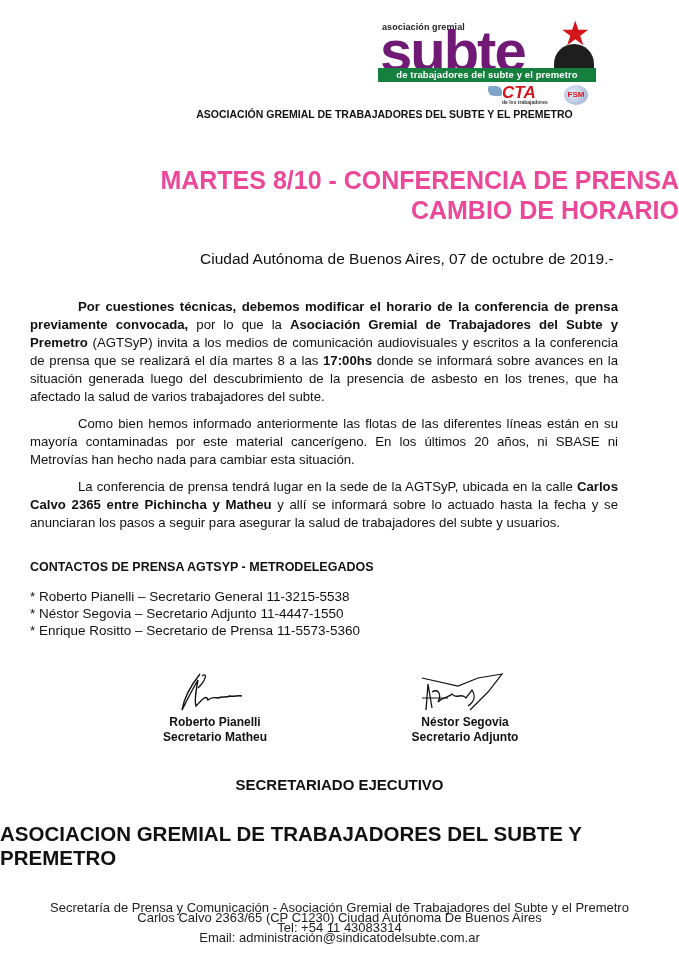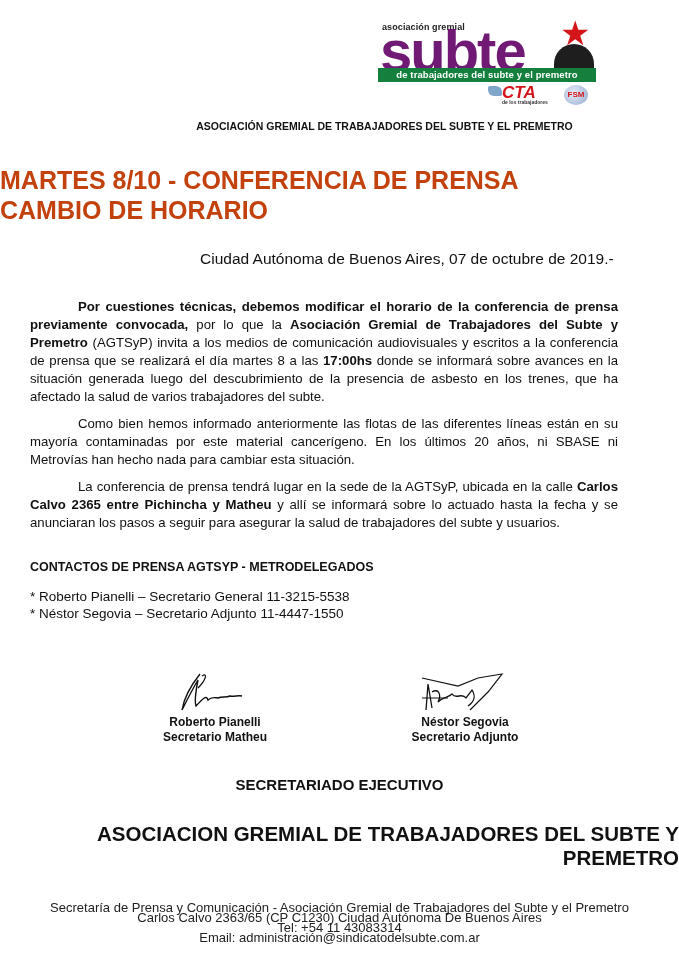--- a/index.html
+++ b/index.html
@@ -12,44 +12,44 @@
   .logo .subte { position: absolute; left: 2px; top: 8px; font-size: 58px; font-weight: bold; color: #701a75; letter-spacing: -2px; line-height: 50px; font-family: "Liberation Sans", sans-serif; }
   .logo .tunnel { position: absolute; left: 176px; top: 26px; width: 40px; height: 32px; background: #1e1e1e; border-radius: 20px 20px 0 0; }
   .logo .star { position: absolute; left: 182px; top: 0px; font-size: 34px; color: #d4161b; line-height: 30px; }
   .logo .bar { position: absolute; left: 0; top: 50px; width: 218px; height: 14px; background: #15803d; color: #fff; font-size: 9.5px; font-weight: bold; line-height: 14px; text-align: center; letter-spacing: 0.1px; }
   .logo .cta { position: absolute; left: 110px; top: 66px; width: 60px; height: 20px; }
   .logo .cta .cta-word { position: absolute; left: 14px; top: -1px; font-size: 17px; font-weight: bold; font-style: italic; color: #d4161b; }
   .logo .cta .cta-map { position: absolute; left: 0; top: 2px; width: 14px; height: 10px; background: #7fa6c9; border-radius: 2px 6px 2px 6px; }
   .logo .cta .cta-sub { position: absolute; left: 14px; top: 15px; font-size: 5px; font-weight: bold; color: #333; white-space: nowrap; }
   .logo .fsm { position: absolute; left: 186px; top: 67px; width: 24px; height: 20px; border-radius: 50%; background: radial-gradient(circle at 40% 40%, #e8eef8, #8fa7cf); color: #d4161b; font-size: 8px; font-weight: bold; text-align: center; line-height: 20px; }
 
-  .org-header { left: 0; width: 679px; top: 120px; text-align: center; font-size: 10.5px; font-weight: bold; padding-left: 90px; box-sizing: border-box; }
+  .org-header { left: 0; width: 679px; top: 108px; text-align: center; font-size: 10.5px; font-weight: bold; padding-left: 90px; box-sizing: border-box; }
 
-  .title { left: 0; width: 679px; top: 165px; text-align: left; font-size: 25px; font-weight: bold; line-height: 30px; color: #c2410c; }
+  .title { left: 0; width: 679px; top: 165px; text-align: right; font-size: 25px; font-weight: bold; line-height: 30px; color: #ec4899; }
   .dateline { left: 200px; top: 250px; font-size: 15.5px; color: #111; }
 
   .para { left: 30px; width: 588px; font-size: 13.2px; line-height: 18px; text-align: justify; color: #111; }
   .para b { font-weight: bold; }
   .p1 { top: 298px; }
   .p2 { top: 415px; }
   .p3 { top: 478px; }
   .indent { display: inline-block; width: 48px; }
 
   .contacts-title { left: 30px; top: 560px; font-size: 12.5px; font-weight: bold; }
   .contacts { left: 30px; top: 588px; font-size: 13.5px; line-height: 17px; }
   .contacts div { white-space: nowrap; }
 
   .sig { text-align: center; font-size: 12px; font-weight: bold; line-height: 15px; }
   .sig1 { left: 140px; width: 150px; top: 715px; }
   .sig2 { left: 380px; width: 170px; top: 715px; }
   .sig-img1 { left: 178px; top: 670px; }
   .sig-img2 { left: 418px; top: 672px; }
 
   .sec-exec { left: 0; width: 679px; top: 776px; text-align: center; font-size: 15px; font-weight: bold; padding-left: 0; }
-  .org-footer { left: 0; width: 679px; top: 822px; text-align: right; font-size: 20.5px; font-weight: bold; line-height: 24px; }
+  .org-footer { left: 0; width: 679px; top: 822px; text-align: left; font-size: 20.5px; font-weight: bold; line-height: 24px; }
 
   .footer { left: 0; width: 679px; top: 903px; text-align: center; font-size: 13px; line-height: 10px; color: #222; }
 </style>
 </head>
 <body>
 
 <div class="abs logo">
   <span class="assoc">asociación gremial</span>
   <div class="tunnel"></div>
   <span class="subte">subte</span>
@@ -75,20 +75,21 @@
 <div class="abs para p1"><span class="indent"></span><b>Por cuestiones técnicas, debemos modificar el horario de la conferencia de prensa previamente convocada,</b><span> por lo que la </span><b>Asociación Gremial de Trabajadores del Subte y Premetro</b><span> (AGTSyP) invita a los medios de comunicación audiovisuales y escritos a la conferencia de prensa que se realizará el día martes 8 a las </span><b>17:00hs</b><span> donde se informará sobre avances en la situación generada luego del descubrimiento de la presencia de asbesto en los trenes, que ha afectado la salud de varios trabajadores del subte.</span></div>
 
 <div class="abs para p2"><span class="indent"></span><span>Como bien hemos informado anteriormente las flotas de las diferentes líneas están en su mayoría contaminadas por este material cancerígeno. En los últimos 20 años, ni SBASE ni Metrovías han hecho nada para cambiar esta situación.</span></div>
 
 <div class="abs para p3"><span class="indent"></span><span>La conferencia de prensa tendrá lugar en la sede de la AGTSyP, ubicada en la calle </span><b>Carlos Calvo 2365 entre Pichincha y Matheu</b><span> y allí se informará sobre lo actuado hasta la fecha y se anunciaran los pasos a seguir para asegurar la salud de trabajadores del subte y usuarios.</span></div>
 
 <div class="abs contacts-title">CONTACTOS DE PRENSA AGTSYP - METRODELEGADOS</div>
 <div class="abs contacts">
   <div>* Roberto Pianelli – Secretario General 11-3215-5538</div>
   <div>* Néstor Segovia – Secretario Adjunto 11-4447-1550</div>
+  <div>* Enrique Rositto – Secretario de Prensa 11-5573-5360</div>
 </div>
 
 <svg class="abs sig-img1" width="70" height="44" viewBox="0 0 70 44">
   <path d="M22 4 C14 14, 6 28, 4 40 C8 32, 14 20, 20 10 C18 20, 16 30, 18 36 C24 30, 28 24, 30 30 C34 26, 38 28, 40 28 C44 26, 48 28, 52 26 C56 27, 60 25, 64 26" fill="none" stroke="#111" stroke-width="1.4"></path>
   <path d="M24 6 C30 2, 28 10, 20 18" fill="none" stroke="#111" stroke-width="1.2"></path>
 </svg>
 <svg class="abs sig-img2" width="90" height="44" viewBox="0 0 90 44">
   <path d="M4 6 L40 14 L60 6 L84 2 L70 20 L52 38" fill="none" stroke="#111" stroke-width="1.2"></path>
   <path d="M8 38 L10 12 L14 36 M14 20 C20 16, 24 22, 20 30 C26 24, 30 26, 34 22 C38 28, 44 20, 48 26 L54 18 C58 24, 56 30, 50 34" fill="none" stroke="#111" stroke-width="1.3"></path>
   <path d="M4 26 L30 26" fill="none" stroke="#111" stroke-width="1"></path>

